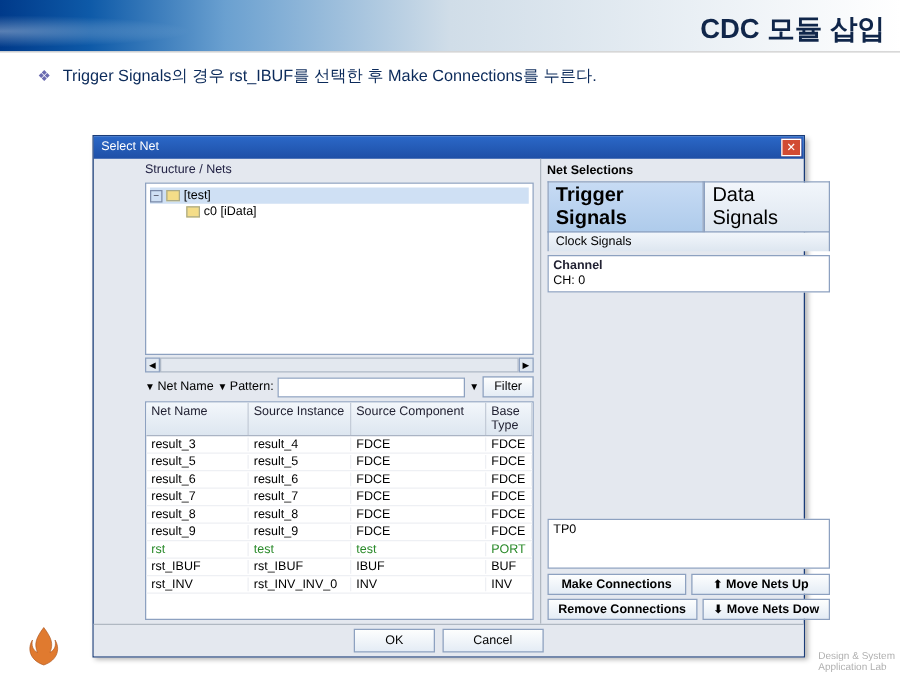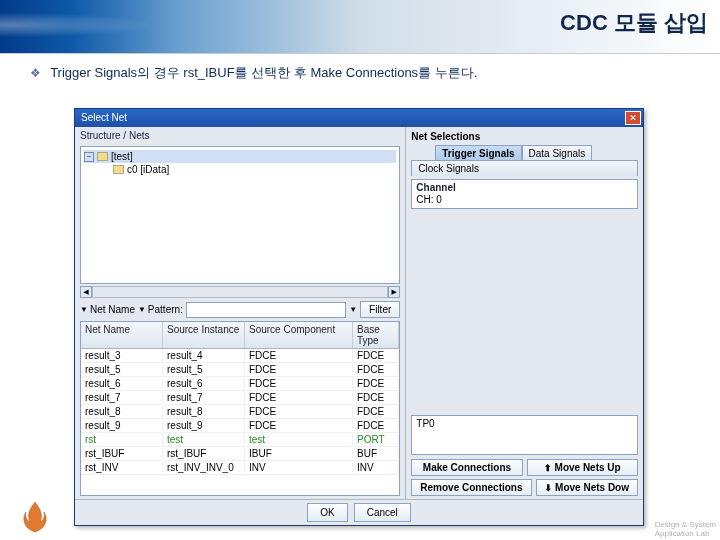--- a/index.html
+++ b/index.html
@@ -1,25 +1,25 @@
 <!DOCTYPE html>
 <html><head>
 <meta charset="utf-8">
 <style>
   * { box-sizing: border-box; margin: 0; padding: 0; }
   body { width: 720px; height: 540px; font-family: Tahoma, Arial, sans-serif; font-size: 10px; background: #fff; overflow: hidden; position: relative; }
-  .slide-header { position: relative; height: 54px; background: linear-gradient(90deg, #003a8a 0%, #0e5aa8 10%, #6aa0d0 25%, #d0dde8 50%, #fff 100%); border-bottom: 1px solid #ccc; }
+  .slide-header { position: relative; height: 42px; background: linear-gradient(90deg, #003a8a 0%, #0e5aa8 10%, #6aa0d0 25%, #d0dde8 50%, #fff 100%); border-bottom: 1px solid #ccc; }
   .slide-header::before { content:""; position:absolute; left:0; top:10px; width:180px; height:30px; background: radial-gradient(ellipse at left, rgba(255,255,255,0.35), transparent 60%); }
   .slide-title { position:absolute; right:12px; top:8px; font-size:22px; font-weight:bold; color:#10264a; }
   .bullet { padding: 10px 30px 3px 30px; font-size:13px; font-weight:normal; color:#0b2a5a; }
   .bullet .dia { color:#6b6bb0; margin-right:6px; font-size:12px; }
   .dlg { position:absolute; left:74px; top:108px; width:570px; height:418px; background:#e4e8ef; border:1px solid #1a3c78; box-shadow:2px 2px 4px rgba(0,0,0,0.3); }
   .titlebar { height:18px; background:linear-gradient(#2b68c8,#1e4fa6); color:#fff; font-size:10px; line-height:18px; padding-left:6px; display:flex; justify-content:space-between; align-items:center; }
   .titlebar .close { width:16px; height:14px; background:#d24b33; border:1px solid #fff; display:flex; align-items:center; justify-content:center; font-size:9px; margin:1px 2px; }
-  .body { display:flex; height:calc(100% - 44px); }
+  .body { display:flex; height:calc(100% - 44px);padding-left:36px; }
   .left-pane { width:362px; border-right:1px solid #b0b8c2; display:flex; flex-direction:column; }
   .bc { padding:3px 5px; font-size:10px; color:#224; }
   .tree-box { margin:2px 5px; border:1px solid #8da1c0; background:#fff; height:138px; overflow:auto; padding:3px; }
   .tree-row { display:flex; align-items:center; gap:3px; font-size:10px; padding:1px 0; }
   .toggle { width:10px; height:10px; border:1px solid #7a8aa8; display:flex; align-items:center; justify-content:center; font-size:8px; line-height:8px; color:#334; }
   .toggle.leaf { visibility:hidden; }
   .ico { width:11px; height:9px; background:#f4dd88; border:1px solid #aa8; }
   .sel { background:#cfe0f4; }
   .scrolls { height:12px; margin:0 5px; display:flex; }
   .scrolls .hbar { flex:1; background:#e3e8ef; border:1px solid #aeb8c6; }
@@ -32,36 +32,36 @@
   .table-wrap { flex:1; margin:0 5px 3px 5px; border:1px solid #8da1c0; background:#fff; display:flex; flex-direction:column; overflow:hidden; }
   .thead { display:flex; background:linear-gradient(#f3f7fb,#dde6f0); border-bottom:1px solid #aab4c4; }
   .th { border-right:1px solid #c4ccd8; padding:2px 4px; font-size:10px; color:#223; }
   .tbody { flex:1; overflow:auto; }
   .tr { display:flex; border-bottom:1px solid #eef0f4; font-size:10px; height:14px; align-items:center; }
   .td { border-right:1px solid #eef0f4; padding:0 4px; overflow:hidden; white-space:nowrap; }
   .tr.hl .td { color:#2a8a2a; }
   .c0{width:82px;} .c1{width:82px;} .c2{width:108px;} .c3{flex:1;}
   .right-pane { flex:1; display:flex; flex-direction:column; padding:3px 5px; }
   .rp-title { font-size:10px; font-weight:bold; padding:1px 0 3px 0; }
-  .tabs { display:flex; gap:0; font-size:10px;margin-left:24px; }
+  .tabs { display:flex; gap:0; font-size:16px; }
   .tab { border:1px solid #8da1c0; border-bottom:none; padding:2px 6px; background:linear-gradient(#f2f6fb,#dde6f0); }
   .tab.active { background:linear-gradient(#c7dbf4,#aecbeb); font-weight:bold; }
   .tabrow2 { display:flex; margin-top:-1px; }
   .tabrow2 .tab { flex:1; }
   .ch-box { border:1px solid #8da1c0; background:#fff; margin-top:3px; height:30px; padding:2px 4px; }
   .ch-box .lbl { font-size:10px; font-weight:bold; color:#223; }
   .ch-item { font-size:10px; background:#fff; padding:1px 0; }
   .spacer { flex:1; }
   .tp-box { border:1px solid #8da1c0; background:#fff; height:40px; margin-bottom:4px; padding:2px 4px; }
   .rp-btns { display:flex; flex-direction:column; gap:3px; }
   .rp-row { display:flex; gap:4px; }
   .rp-row .btn { flex:1; white-space:nowrap;font-weight:bold; }
   .arrow-up, .arrow-down { font-size:9px; margin-right:3px; }
   .footer { position:absolute; left:0; right:0; bottom:0; height:26px; border-top:1px solid #b0b8c2; display:flex; justify-content:center; align-items:center; gap:6px; background:#e4e8ef; }
-  .footer .btn { padding:3px 12px; }
+  .footer .btn { padding:3px 24px; }
   .watermark { position:absolute; right:4px; bottom:2px; font-size:8px; color:#7a7a7a; opacity:0.6; }
   .flame { position:absolute; left:20px; bottom:6px; width:30px; height:34px; }
   .flame svg { width:100%; height:100%; }
 </style>
 </head>
 <body>
 
 <div class="slide-header">
   <div class="slide-title">CDC 모듈 삽입</div>
 </div>

